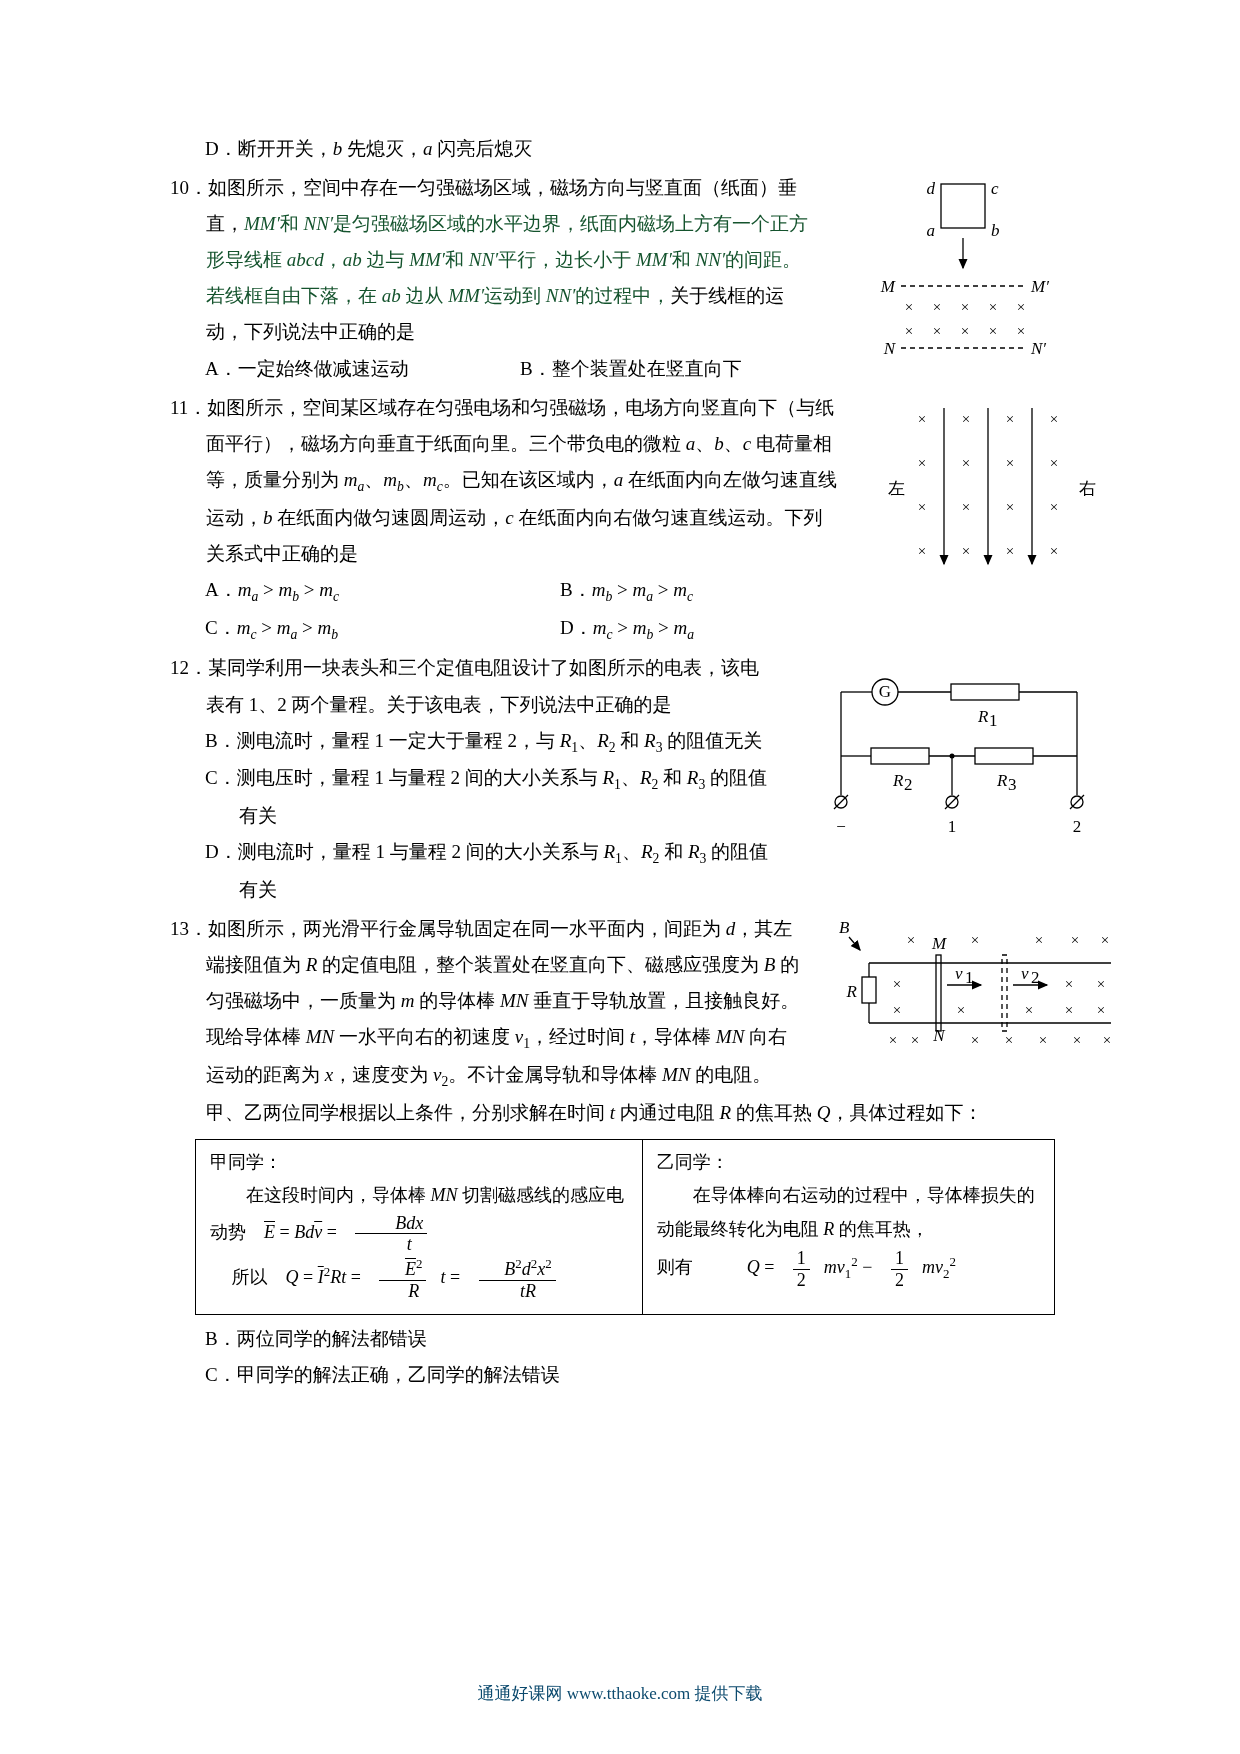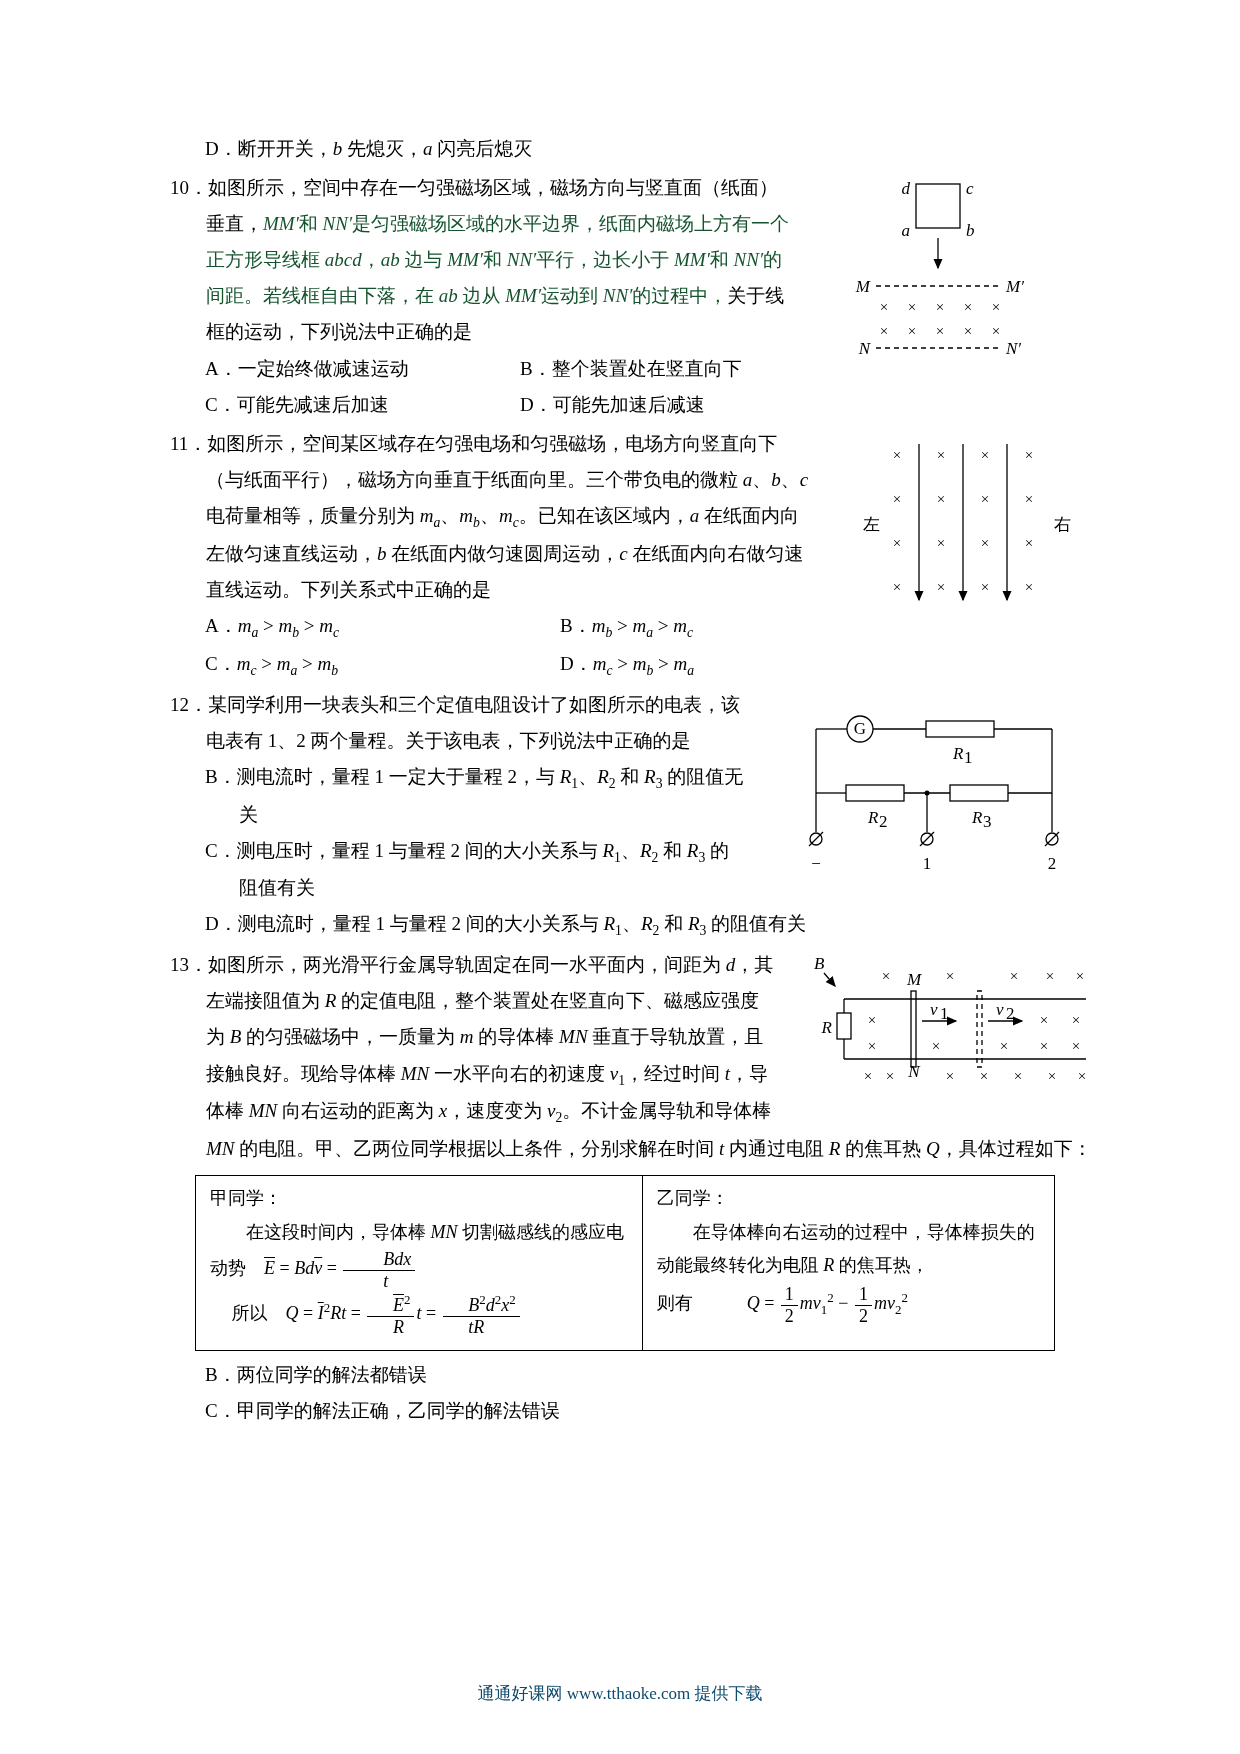--- a/index.html
+++ b/index.html
@@ -1,40 +1,40 @@
 <!DOCTYPE html>
 <html><head>
 <meta charset="utf-8">
 <style>
   *{box-sizing:border-box}
   body{margin:0;background:#ffffff}
   .page{width:1240px;height:1754px;margin:0 auto;background:#fff;position:relative;
         font-family:"Liberation Serif","DejaVu Serif",serif;font-size:19px;line-height:1.9;color:#000;
-        padding:128px 120px 0 170px;overflow:hidden}
+        padding:128px 95px 0 170px;overflow:hidden}
   p{margin:0}
   .q{margin-top:3px;overflow:hidden}
   .hang{padding-left:36px;text-indent:-36px}
   .opt{margin-left:35px}
   .opt2{margin-left:35px;padding-left:34px;text-indent:-34px}
   .optrow{margin-left:35px}
   .col{display:inline-block}
   .c10{width:315px}
   .c11{width:355px}
   .figfloat{float:right;display:flex;justify-content:center;padding-top:4px}
   .f10{width:327px}
   .f11{width:307px}
   .f12{width:372px}
   .f13{width:342px}
   
   .i{font-style:italic}
   .r{color:#14532d}
   .sub{vertical-align:sub;font-size:0.72em}
   .sup{vertical-align:super;font-size:0.72em}
   .ol{text-decoration:overline}
-  .frac{display:inline-block;vertical-align:middle;text-align:left;line-height:1.15;margin:0 2px}
+  .frac{display:inline-block;vertical-align:middle;text-align:center;line-height:1.15;margin:0 14px}
   .frac .num{display:block;border-bottom:1.4px solid #000;padding:0 4px}
   .frac .den{display:block;padding:0 4px}
   
   table.solution{border-collapse:collapse;margin:8px 0 6px 25px;width:860px;table-layout:fixed}
   table.solution td{border:1.6px solid #000;vertical-align:top;padding:6px 14px 12px;font-size:18px;line-height:1.85}
   td.sol-left{width:52%}
   td.sol-right{width:48%}
   .sol-p{text-indent:2em}
   .sol-p2{text-indent:1.2em;margin-top:2px}
   .sol-p3{margin-top:2px}
@@ -91,23 +91,20 @@
             </g>
           <line class="sk dash" x1="24" y1="174" x2="148" y2="174"></line>
           <text class="it" x="18" y="180" text-anchor="end">N</text>
           <text class="it" x="154" y="180">N′</text>
         </g>
       </svg>
     </div>
     <p class="hang"><span>10．如图所示，空间中存在一匀强磁场区域，磁场方向与竖直面（纸面）垂直，</span><span class="r i">MM′</span><span class="r">和 </span><span class="r i">NN′</span><span class="r">是匀强磁场区域的水平边界，纸面内磁场上方有一个正方形导线框 </span><span class="r i">abcd</span><span class="r">，</span><span class="r i">ab</span><span class="r"> 边与 </span><span class="r i">MM′</span><span class="r">和 </span><span class="r i">NN′</span><span class="r">平行，边长小于 </span><span class="r i">MM′</span><span class="r">和 </span><span class="r i">NN′</span><span class="r">的间距。若线框自由下落，在 </span><span class="r i">ab</span><span class="r"> 边从 </span><span class="r i">MM′</span><span class="r">运动到 </span><span class="r i">NN′</span><span class="r">的过程中，</span><span>关于线框的运动，下列说法中正确的是</span></p>
     <div class="optrow">
       <span class="col c10">A．一定始终做减速运动</span><span>B．整个装置处在竖直向下</span>
-    </div>
-    <div class="optrow">
-      <span class="col c10">C．可能先减速后加速</span><span>D．可能先加速后减速</span>
     </div>
   </div>
 
   <div class="q">
     <div class="figfloat f11">
       <svg width="212" height="200">
         <defs>
             <marker id="ah11" markerWidth="9" markerHeight="9" refX="7" refY="3.5" orient="auto">
               <path class="ah" d="M0,0L8,3.5L0,7Z"></path>
             </marker>

